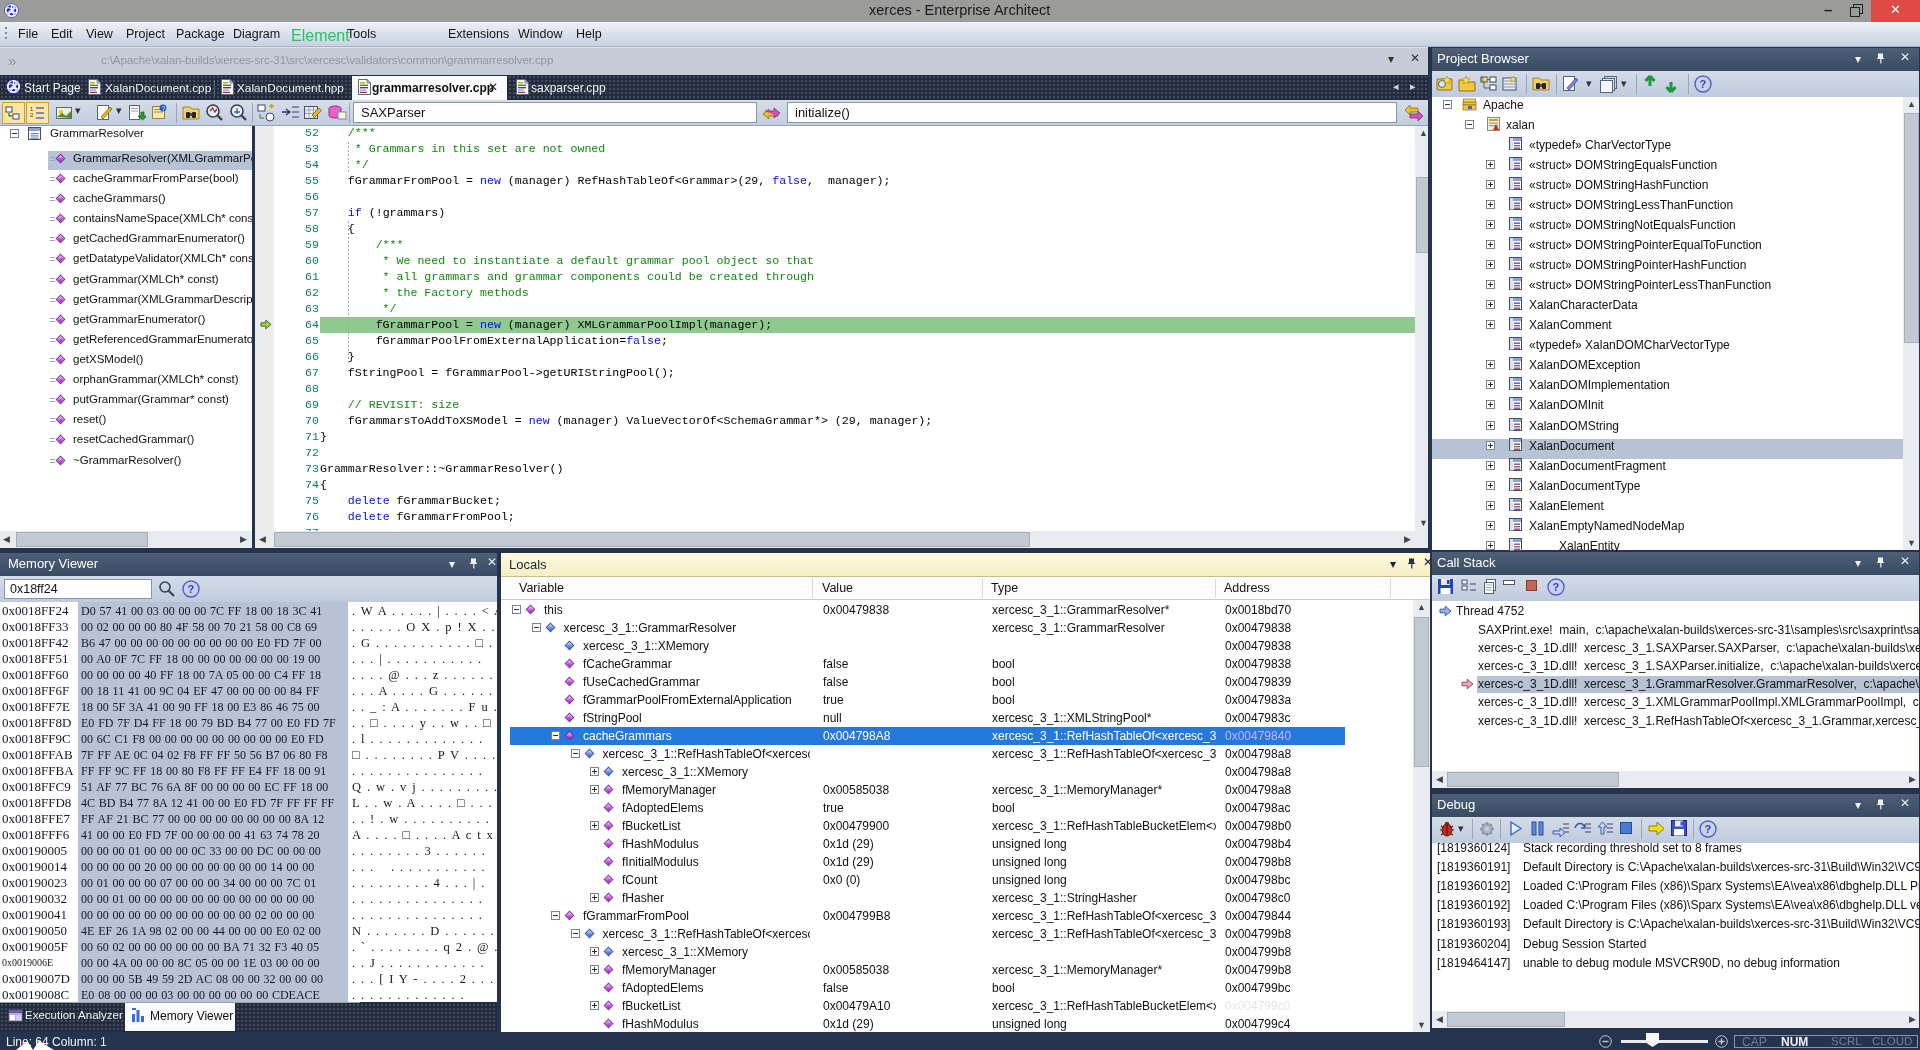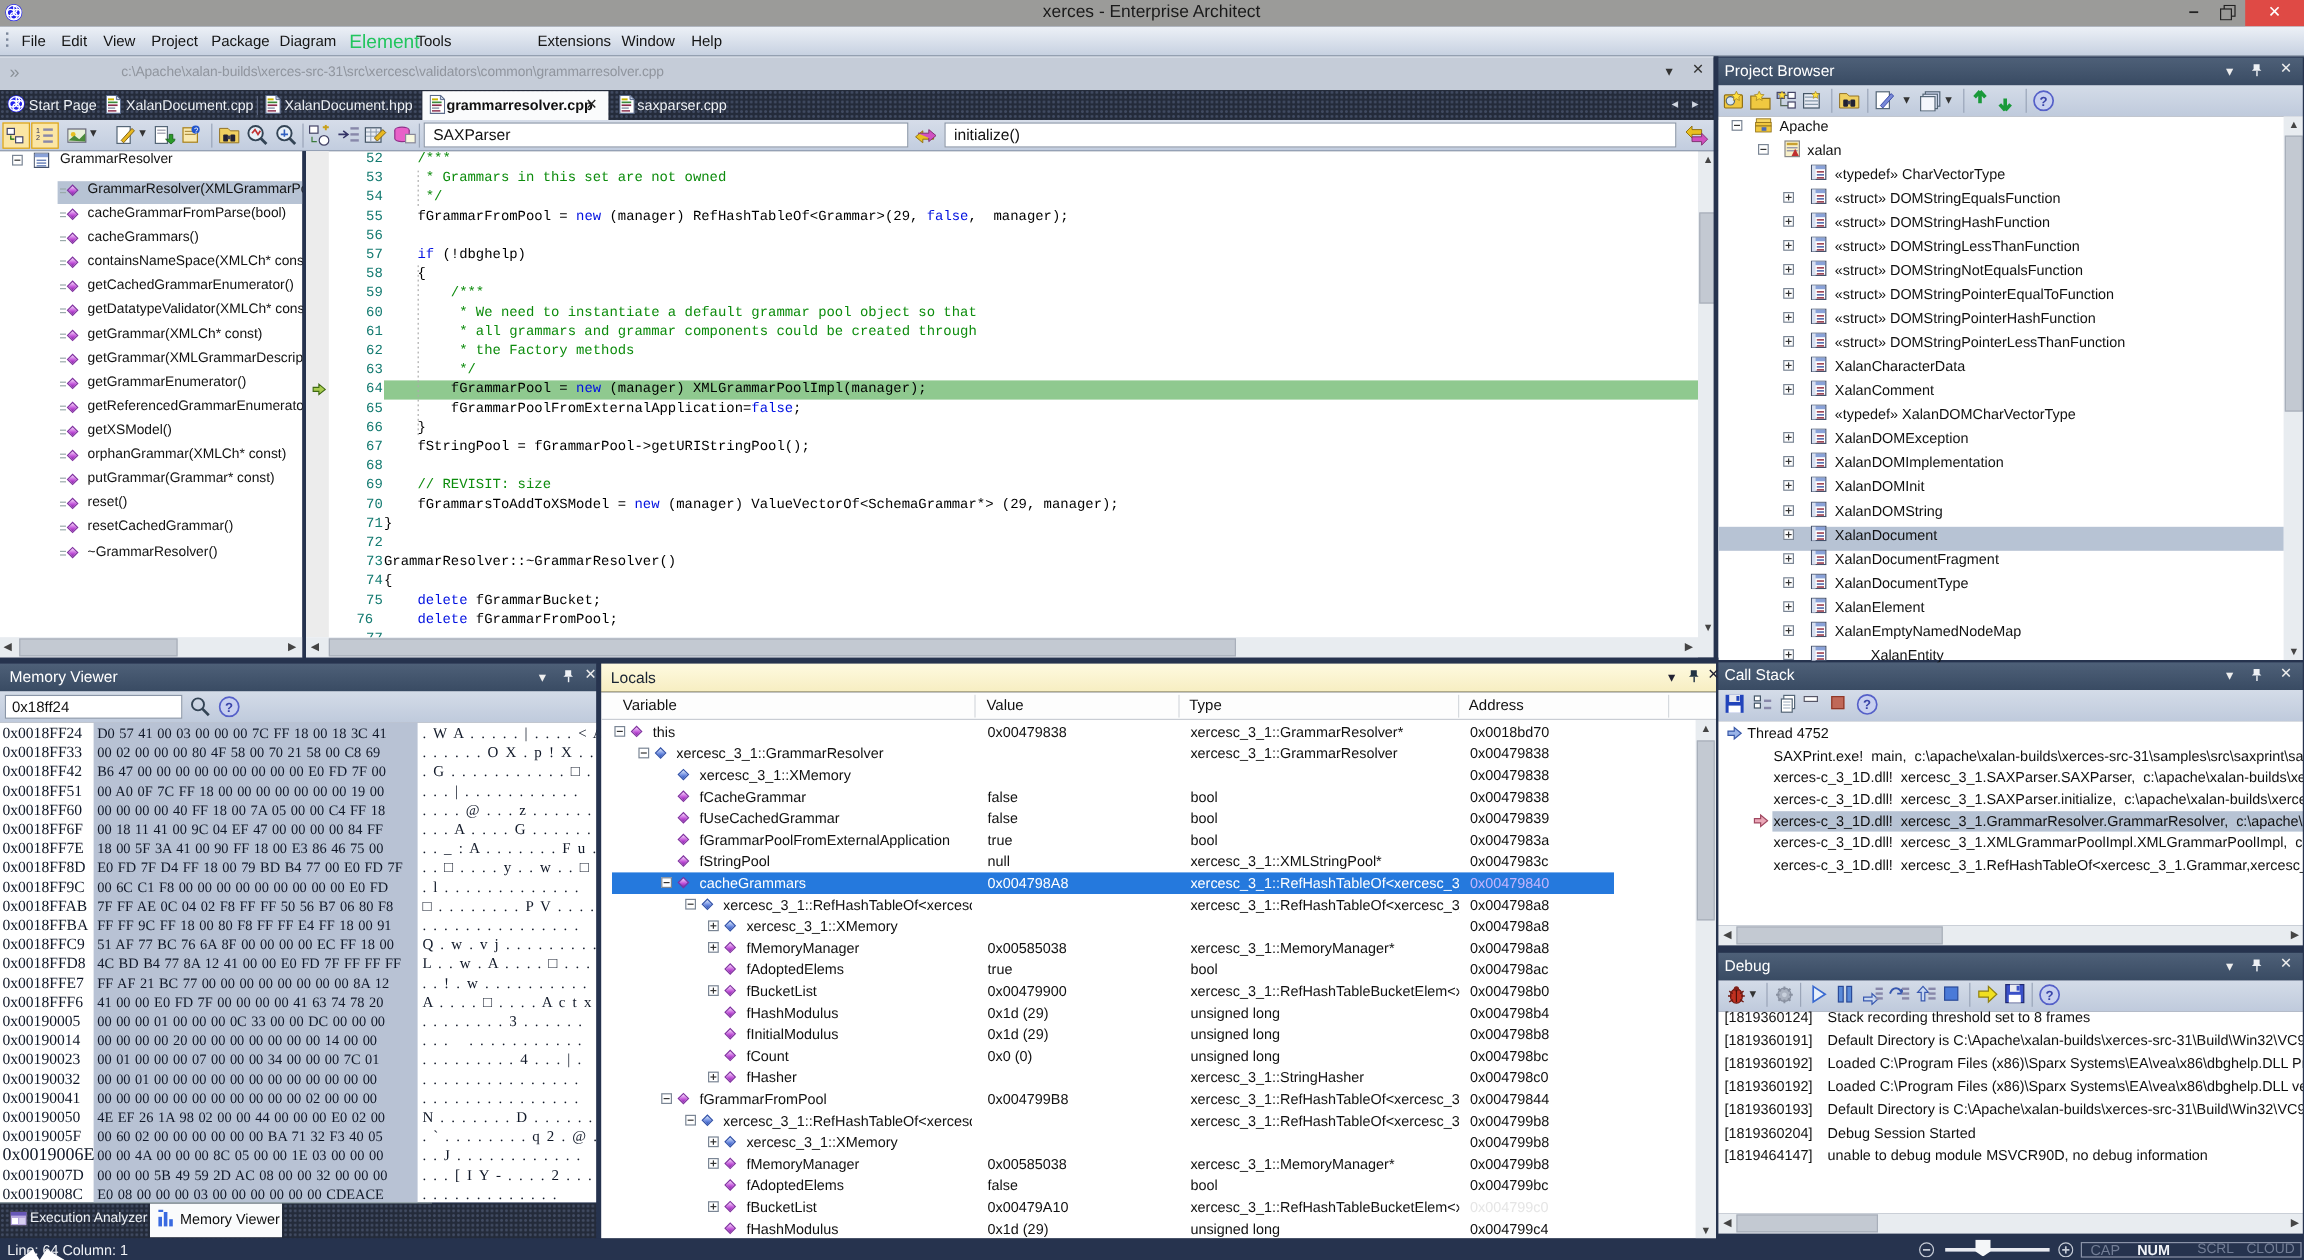--- a/index.html
+++ b/index.html
@@ -293,21 +293,21 @@
 <div class="t mono" style="left:320px;top:125.0px;font-size:11.6px;line-height:16px;"><span class="cm">    /***</span></div>
 <div class="t mono ln" style="left:297px;top:141.0px;font-size:11.6px;line-height:16px;width:22px;text-align:right;">53</div>
 <div class="t mono" style="left:320px;top:141.0px;font-size:11.6px;line-height:16px;"><span class="cm">     * Grammars in this set are not owned</span></div>
 <div class="t mono ln" style="left:297px;top:157.0px;font-size:11.6px;line-height:16px;width:22px;text-align:right;">54</div>
 <div class="t mono" style="left:320px;top:157.0px;font-size:11.6px;line-height:16px;"><span class="cm">     */</span></div>
 <div class="t mono ln" style="left:297px;top:173.0px;font-size:11.6px;line-height:16px;width:22px;text-align:right;">55</div>
 <div class="t mono" style="left:320px;top:173.0px;font-size:11.6px;line-height:16px;"><span class="">    fGrammarFromPool = </span><span class="kw">new</span><span class=""> (manager) RefHashTableOf&lt;Grammar&gt;(29, </span><span class="kw">false</span><span class="">,  manager);</span></div>
 <div class="t mono ln" style="left:297px;top:189.0px;font-size:11.6px;line-height:16px;width:22px;text-align:right;">56</div>
 <div class="t mono" style="left:320px;top:189.0px;font-size:11.6px;line-height:16px;"></div>
 <div class="t mono ln" style="left:297px;top:205.0px;font-size:11.6px;line-height:16px;width:22px;text-align:right;">57</div>
-<div class="t mono" style="left:320px;top:205.0px;font-size:11.6px;line-height:16px;"><span class="">    </span><span class="kw">if</span><span class=""> (!dbghelp)</span></div>
+<div class="t mono" style="left:320px;top:205.0px;font-size:11.6px;line-height:16px;"><span class="">    </span><span class="kw">if</span><span class=""> (!grammars)</span></div>
 <div class="t mono ln" style="left:297px;top:221.0px;font-size:11.6px;line-height:16px;width:22px;text-align:right;">58</div>
 <div class="t mono" style="left:320px;top:221.0px;font-size:11.6px;line-height:16px;"><span class="">    {</span></div>
 <div class="t mono ln" style="left:297px;top:237.0px;font-size:11.6px;line-height:16px;width:22px;text-align:right;">59</div>
 <div class="t mono" style="left:320px;top:237.0px;font-size:11.6px;line-height:16px;"><span class="cm">        /***</span></div>
 <div class="t mono ln" style="left:297px;top:253.0px;font-size:11.6px;line-height:16px;width:22px;text-align:right;">60</div>
 <div class="t mono" style="left:320px;top:253.0px;font-size:11.6px;line-height:16px;"><span class="cm">         * We need to instantiate a default grammar pool object so that</span></div>
 <div class="t mono ln" style="left:297px;top:269.0px;font-size:11.6px;line-height:16px;width:22px;text-align:right;">61</div>
 <div class="t mono" style="left:320px;top:269.0px;font-size:11.6px;line-height:16px;"><span class="cm">         * all grammars and grammar components could be created through</span></div>
 <div class="t mono ln" style="left:297px;top:285.0px;font-size:11.6px;line-height:16px;width:22px;text-align:right;">62</div>
 <div class="t mono" style="left:320px;top:285.0px;font-size:11.6px;line-height:16px;"><span class="cm">         * the Factory methods</span></div>
@@ -330,21 +330,21 @@
 <div class="t mono ln" style="left:297px;top:429.0px;font-size:11.6px;line-height:16px;width:22px;text-align:right;">71</div>
 <div class="t mono" style="left:320px;top:429.0px;font-size:11.6px;line-height:16px;"><span class="">}</span></div>
 <div class="t mono ln" style="left:297px;top:445.0px;font-size:11.6px;line-height:16px;width:22px;text-align:right;">72</div>
 <div class="t mono" style="left:320px;top:445.0px;font-size:11.6px;line-height:16px;"></div>
 <div class="t mono ln" style="left:297px;top:461.0px;font-size:11.6px;line-height:16px;width:22px;text-align:right;">73</div>
 <div class="t mono" style="left:320px;top:461.0px;font-size:11.6px;line-height:16px;"><span class="">GrammarResolver::~GrammarResolver()</span></div>
 <div class="t mono ln" style="left:297px;top:477.0px;font-size:11.6px;line-height:16px;width:22px;text-align:right;">74</div>
 <div class="t mono" style="left:320px;top:477.0px;font-size:11.6px;line-height:16px;"><span class="">{</span></div>
 <div class="t mono ln" style="left:297px;top:493.0px;font-size:11.6px;line-height:16px;width:22px;text-align:right;">75</div>
 <div class="t mono" style="left:320px;top:493.0px;font-size:11.6px;line-height:16px;"><span class="">    </span><span class="kw">delete</span><span class=""> fGrammarBucket;</span></div>
-<div class="t mono ln" style="left:297px;top:509.0px;font-size:11.6px;line-height:16px;width:22px;">76</div>
+<div class="t mono ln" style="left:297px;top:509.0px;font-size:11.6px;line-height:16px;width:22px;text-align:right;">76</div>
 <div class="t mono" style="left:320px;top:509.0px;font-size:11.6px;line-height:16px;"><span class="">    </span><span class="kw">delete</span><span class=""> fGrammarFromPool;</span></div>
 <div class="t mono ln" style="left:297px;top:525.0px;font-size:11.6px;line-height:16px;width:22px;text-align:right;">77</div>
 <div class="t mono" style="left:320px;top:525.0px;font-size:11.6px;line-height:16px;"><span class=""></span></div>
 <div class="a" style="left:348px;top:142px;width:1px;height:31px;background-image:linear-gradient(#aaa 50%,rgba(0,0,0,0) 50%);background-size:1px 4px;"></div>
 <div class="a" style="left:348px;top:221px;width:1px;height:143px;background-image:linear-gradient(#aaa 50%,rgba(0,0,0,0) 50%);background-size:1px 4px;"></div>
 <div class="a" style="left:1415px;top:126px;width:17px;height:422px;background:#e8ecf0;"></div>
 <div class="t " style="left:1419px;top:128px;font-size:9px;color:#444;">▲</div>
 <div class="t " style="left:1419px;top:518px;font-size:9px;color:#444;">▼</div>
 <div class="a" style="left:1416px;top:177px;width:15px;height:76px;background:#c3c9d2;border:1px solid #a8afba;"></div>
 <div class="a" style="left:255px;top:531px;width:1160px;height:17px;background:#e8ecf0;"></div>
@@ -786,21 +786,21 @@
 <div class="t ser" style="left:352px;top:891.0px;font-size:12.5px;color:#101828;line-height:16px;word-spacing:2.8px;">. . . . . . . . . . . . . . .</div>
 <div class="t ser" style="left:2px;top:907.0px;font-size:13px;color:#101828;line-height:16px;">0x00190041</div>
 <div class="t ser" style="left:81px;top:907.0px;font-size:12px;color:#101828;line-height:16px;word-spacing:0.8px;">00 00 00 00 00 00 00 00 00 00 00 02 00 00 00</div>
 <div class="t ser" style="left:352px;top:907.0px;font-size:12.5px;color:#101828;line-height:16px;word-spacing:2.8px;">. . . . . . . . . . . . . . .</div>
 <div class="t ser" style="left:2px;top:923.0px;font-size:13px;color:#101828;line-height:16px;">0x00190050</div>
 <div class="t ser" style="left:81px;top:923.0px;font-size:12px;color:#101828;line-height:16px;word-spacing:0.8px;">4E EF 26 1A 98 02 00 00 44 00 00 00 E0 02 00</div>
 <div class="t ser" style="left:352px;top:923.0px;font-size:12.5px;color:#101828;line-height:16px;word-spacing:2.8px;">N . . . . . . . D . . . . . .</div>
 <div class="t ser" style="left:2px;top:939.0px;font-size:13px;color:#101828;line-height:16px;">0x0019005F</div>
 <div class="t ser" style="left:81px;top:939.0px;font-size:12px;color:#101828;line-height:16px;word-spacing:0.8px;">00 60 02 00 00 00 00 00 00 BA 71 32 F3 40 05</div>
 <div class="t ser" style="left:352px;top:939.0px;font-size:12.5px;color:#101828;line-height:16px;word-spacing:2.8px;">. ` . . . . . . . . q 2 . @ .</div>
-<div class="t ser" style="left:2px;top:955.0px;font-size:15px;color:#101828;line-height:16px;">0x0019006E</div>
+<div class="t ser" style="left:2px;top:955.0px;font-size:10px;color:#101828;line-height:16px;">0x0019006E</div>
 <div class="t ser" style="left:81px;top:955.0px;font-size:12px;color:#101828;line-height:16px;word-spacing:0.8px;">00 00 4A 00 00 00 8C 05 00 00 1E 03 00 00 00</div>
 <div class="t ser" style="left:352px;top:955.0px;font-size:12.5px;color:#101828;line-height:16px;word-spacing:2.8px;">. . J . . . . . . . . . . . .</div>
 <div class="t ser" style="left:2px;top:971.0px;font-size:13px;color:#101828;line-height:16px;">0x0019007D</div>
 <div class="t ser" style="left:81px;top:971.0px;font-size:12px;color:#101828;line-height:16px;word-spacing:0.8px;">00 00 00 5B 49 59 2D AC 08 00 00 32 00 00 00</div>
 <div class="t ser" style="left:352px;top:971.0px;font-size:12.5px;color:#101828;line-height:16px;word-spacing:2.8px;">. . . [ I Y - . . . . 2 . . .</div>
 <div class="t ser" style="left:2px;top:987.0px;font-size:13px;color:#101828;line-height:16px;">0x0019008C</div>
 <div class="t ser" style="left:81px;top:987.0px;font-size:12px;color:#101828;line-height:16px;word-spacing:0.8px;">E0 08 00 00 00 03 00 00 00 00 00 00 CDEACE</div>
 <div class="t ser" style="left:352px;top:987.0px;font-size:12.5px;color:#101828;line-height:16px;word-spacing:2.8px;">. . . . . . . . . . . . .</div>
 <div class="a" style="left:0;top:1002px;width:360px;height:1px;background:#9aa;"></div>
 <div class="a dots" style="left:0;top:1003px;width:497px;height:29px;"></div>

